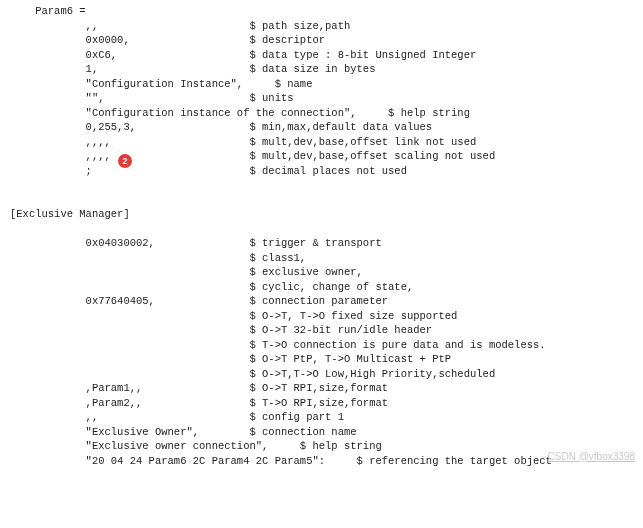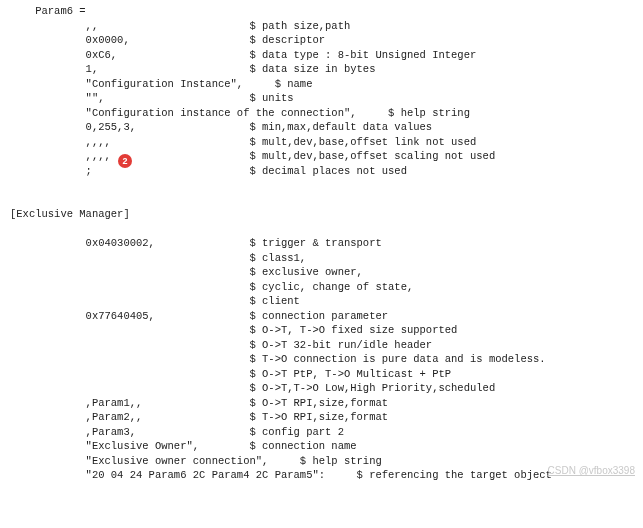--- a/index.html
+++ b/index.html
@@ -55,30 +55,29 @@
     <div class="line">            ,,,,                      $ mult,dev,base,offset scaling not used</div>
     <div class="line">            ;                         $ decimal places not used</div>
     <div class="line"> </div>
     <div class="line"> </div>
     <div class="line">[Exclusive Manager]</div>
     <div class="line"> </div>
     <div class="line">            0x04030002,               $ trigger &amp; transport</div>
     <div class="line">                                      $ class1,</div>
     <div class="line">                                      $ exclusive owner,</div>
     <div class="line">                                      $ cyclic, change of state,</div>
-    <div class="line">                                      $ client</div>
     <div class="line">            0x77640405,               $ connection parameter</div>
     <div class="line">                                      $ O-&gt;T, T-&gt;O fixed size supported</div>
     <div class="line">                                      $ O-&gt;T 32-bit run/idle header</div>
     <div class="line">                                      $ T-&gt;O connection is pure data and is modeless.</div>
     <div class="line">                                      $ O-&gt;T PtP, T-&gt;O Multicast + PtP</div>
     <div class="line">                                      $ O-&gt;T,T-&gt;O Low,High Priority,scheduled</div>
     <div class="line">            ,Param1,,                 $ O-&gt;T RPI,size,format</div>
     <div class="line">            ,Param2,,                 $ T-&gt;O RPI,size,format</div>
-    <div class="line">            ,Param3,                  $ config part 2</div>
+    <div class="line">            ,,                        $ config part 1</div>
     <div class="line">            "Exclusive Owner",        $ connection name</div>
     <div class="line">            "Exclusive owner connection",     $ help string</div>
     <div class="line">            "20 04 24 Param6 2C Param4 2C Param5":     $ referencing the target object</div>
   </div>
 
 <div class="badge" style="left:118px; top:154px;">2</div>
 <div class="badge" style="left:192px; top:510px;">1</div>
 
 <div class="watermark">CSDN @vfbox3398</div>
 

